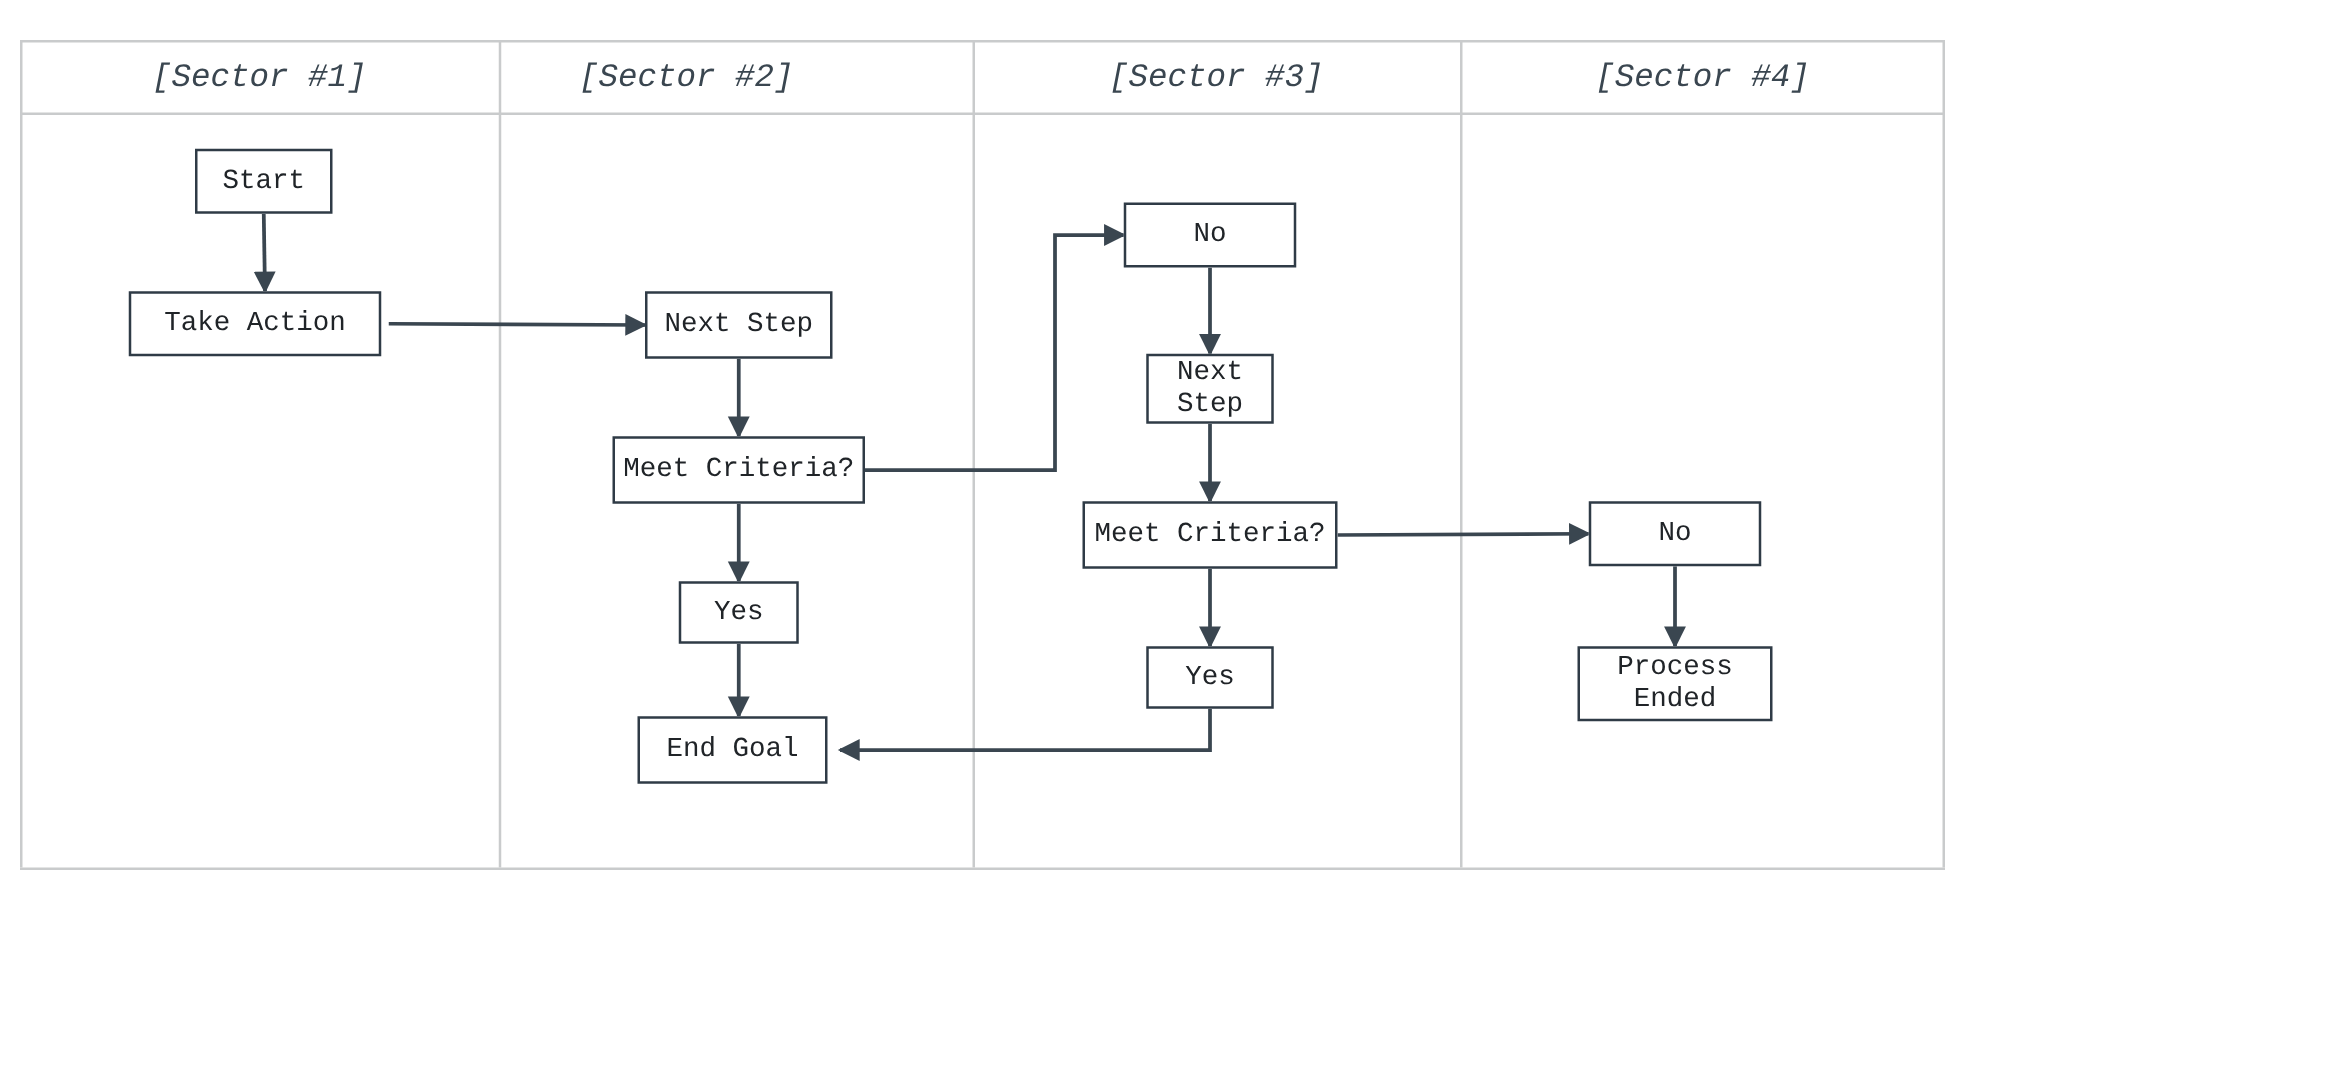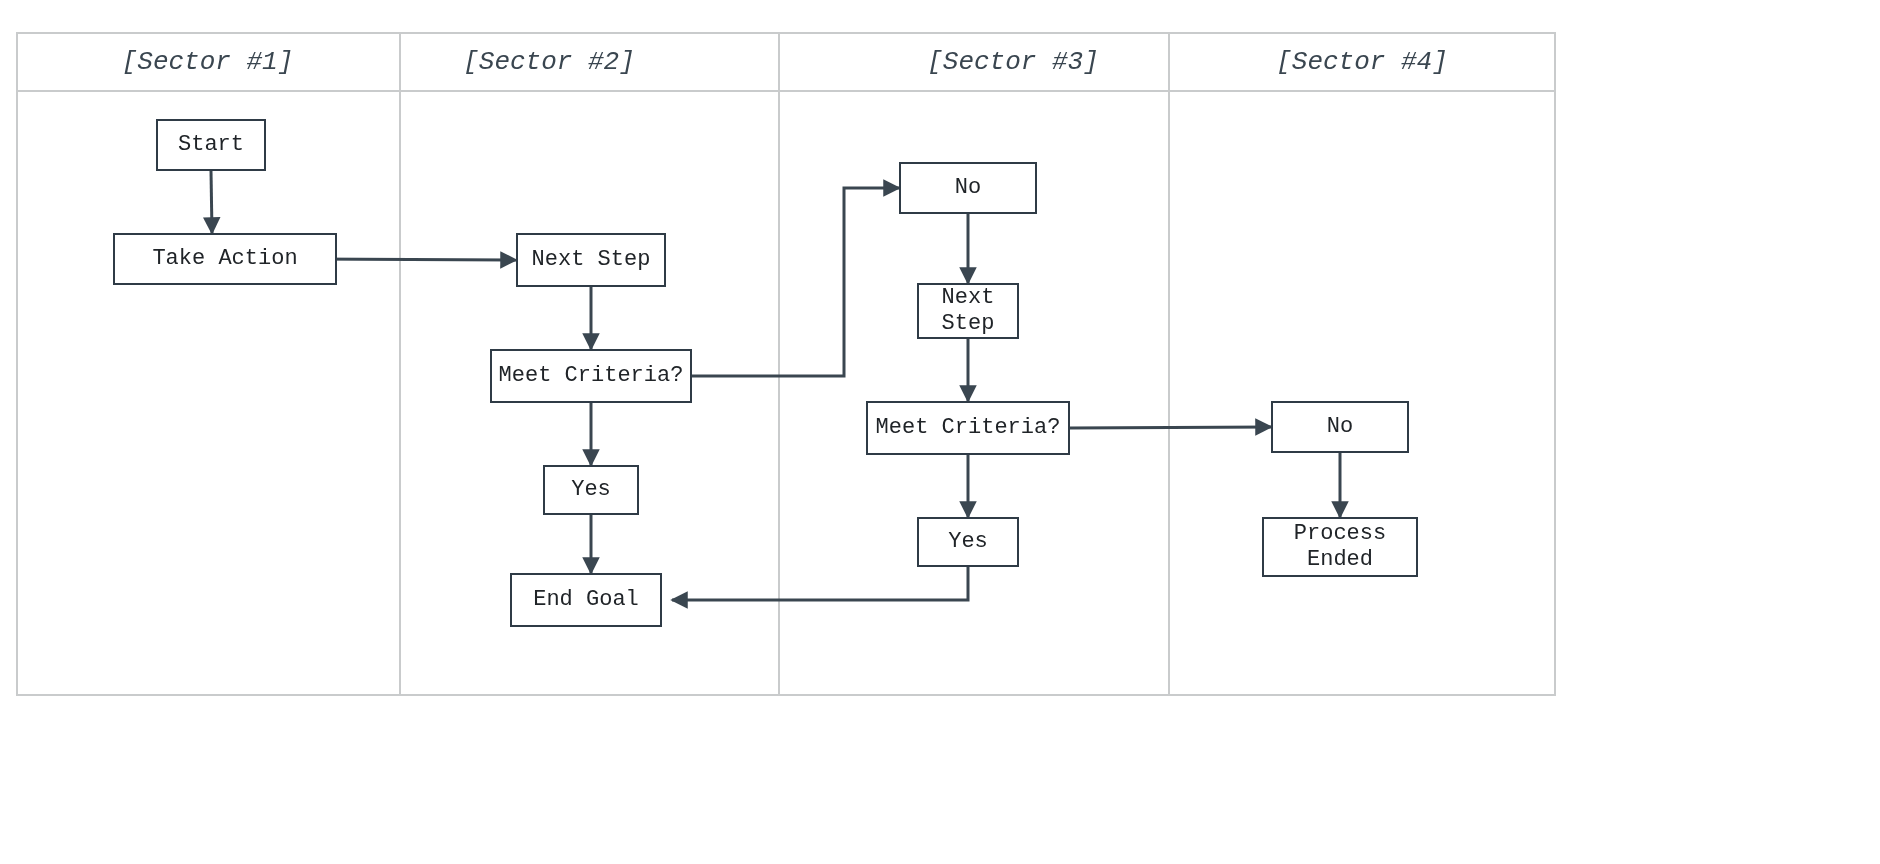--- a/index.html
+++ b/index.html
@@ -61,21 +61,21 @@
   <div class="lane-border" style="left:1554px;top:32px;  width:2px;    height:662px;"></div>
 
   <div class="lane-border" style="left:16px; top:90px; width:1540px; height:2px;"></div>
 
   <div class="lane-border" style="left:399px;  top:32px; width:2px; height:662px;"></div>
   <div class="lane-border" style="left:778px;  top:32px; width:2px; height:662px;"></div>
   <div class="lane-border" style="left:1168px; top:32px; width:2px; height:662px;"></div>
 
   <div class="lane-header" style="left:16px;   width:383px;">[Sector #1]</div>
   <div class="lane-header" style="left:399px;  width:300px;">[Sector #2]</div>
-  <div class="lane-header" style="left:778px;  width:390px;margin-left:40px;">[Sector #3]</div>
+  <div class="lane-header" style="left:778px;  width:390px;">[Sector #3]</div>
   <div class="lane-header" style="left:1168px; width:388px;">[Sector #4]</div>
 
   <svg class="connectors" viewBox="0 0 1880 864">
     <defs>
       <marker id="arrow" viewBox="0 0 12 12" refX="10" refY="6" markerWidth="7" markerHeight="7" orient="auto-start-reverse">
         <path d="M 1 1 L 11 6 L 1 11 z" fill="#3a4650"></path>
       </marker>
     </defs>
     <g id="connector-group" fill="none" stroke="#3a4650" stroke-width="3">
         <path d="M 211 171 L 212 233" stroke="#3a4650" stroke-width="3" fill="none" marker-end="url(#arrow)"></path>
@@ -87,21 +87,21 @@
         <path d="M 968 214 L 968 283" stroke="#3a4650" stroke-width="3" fill="none" marker-end="url(#arrow)"></path>
         <path d="M 968 339 L 968 401" stroke="#3a4650" stroke-width="3" fill="none" marker-end="url(#arrow)"></path>
         <path d="M 968 455 L 968 517" stroke="#3a4650" stroke-width="3" fill="none" marker-end="url(#arrow)"></path>
         <path d="M 968 567 L 968 600 L 672 600" stroke="#3a4650" stroke-width="3" fill="none" marker-end="url(#arrow)"></path>
         <path d="M 1070 428 L 1271 427" stroke="#3a4650" stroke-width="3" fill="none" marker-end="url(#arrow)"></path>
         <path d="M 1340 453 L 1340 517" stroke="#3a4650" stroke-width="3" fill="none" marker-end="url(#arrow)"></path>
       </g>
   </svg>
 
   <div class="node" id="n-start" style="left: 156px; top: 119px; width: 110px; height: 52px;">Start</div>
-  <div class="node" id="n-take_action" style="left: 113px; top: 233px; width: 224px; height: 52px;">Take Action</div>
+  <div class="node" id="n-take_action" style="left: 103px; top: 233px; width: 202px; height: 52px;">Take Action</div>
   <div class="node" id="n-next_step_1" style="left: 516px; top: 233px; width: 150px; height: 54px;">Next Step</div>
   <div class="node" id="n-meet_criteria_1" style="left: 490px; top: 349px; width: 202px; height: 54px;">Meet Criteria?</div>
   <div class="node" id="n-yes_1" style="left: 543px; top: 465px; width: 96px; height: 50px;">Yes</div>
   <div class="node" id="n-end_goal" style="left: 510px; top: 573px; width: 152px; height: 54px;">End Goal</div>
   <div class="node" id="n-no_1" style="left: 899px; top: 162px; width: 138px; height: 52px;">No</div>
   <div class="node" id="n-next_step_2" style="left: 917px; top: 283px; width: 102px; height: 56px;">Next Step</div>
   <div class="node" id="n-meet_criteria_2" style="left: 866px; top: 401px; width: 204px; height: 54px;">Meet Criteria?</div>
   <div class="node" id="n-yes_2" style="left: 917px; top: 517px; width: 102px; height: 50px;">Yes</div>
   <div class="node" id="n-no_2" style="left: 1271px; top: 401px; width: 138px; height: 52px;">No</div>
   <div class="node" id="n-process_ended" style="left: 1262px; top: 517px; width: 156px; height: 60px;">Process Ended</div>

